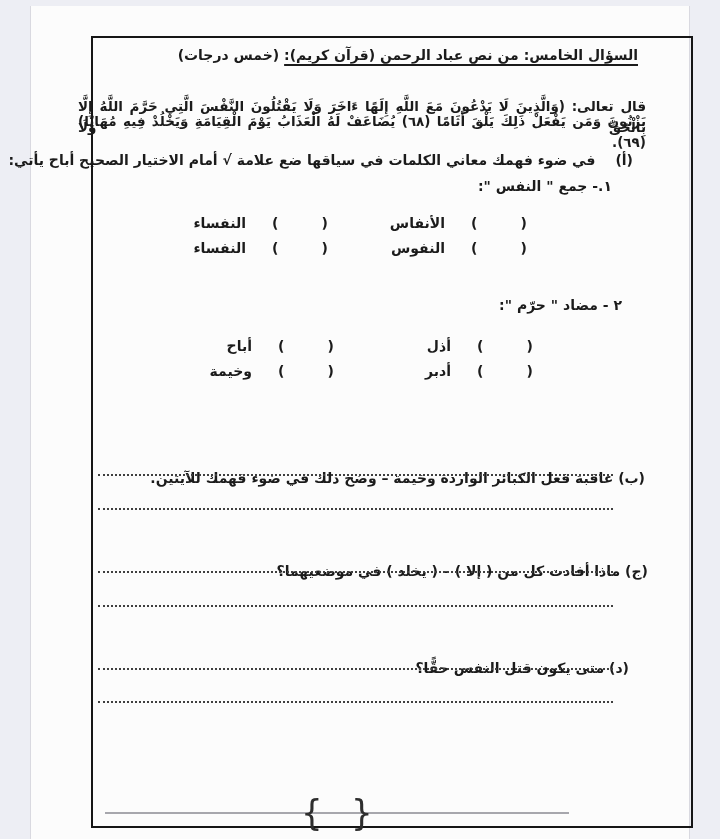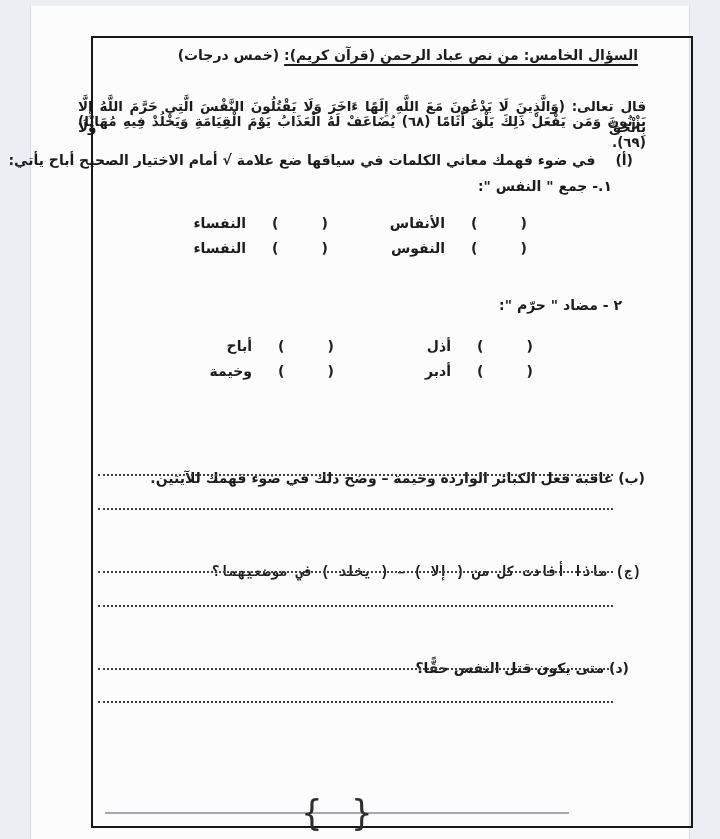--- a/index.html
+++ b/index.html
@@ -38,21 +38,21 @@
   .opts{
     display:grid;grid-template-columns:165px 165px;column-gap:34px;row-gap:9px;
     font-size:14px;font-weight:bold;
   }
   .q1o{top:215px;right:191px;}
   .q2o{top:338px;right:185px;}
   .opt{display:flex;align-items:baseline;gap:26px;white-space:nowrap;}
   .cb{letter-spacing:2px;font-weight:bold;}
   .sec{font-size:14px;font-weight:bold;white-space:nowrap;margin-top:40px;}
   .secB{top:430px;right:75px;}
-  .secC{top:523px;right:79px;font-family:Liberation Mono, monospace;}
+  .secC{top:523px;right:72px;}
   .secD{top:620px;right:91px;}
   .dots{
     position:absolute;left:98px;width:515px;height:2px;
     border-bottom:2.5px dotted #3f3f3f;
   }
   .b1{top:472px;}.b2{top:506px;}
   .c1{top:569px;}.c2{top:603px;}
   .d1{top:666px;}.d2{top:699px;}
   
   .footline{

